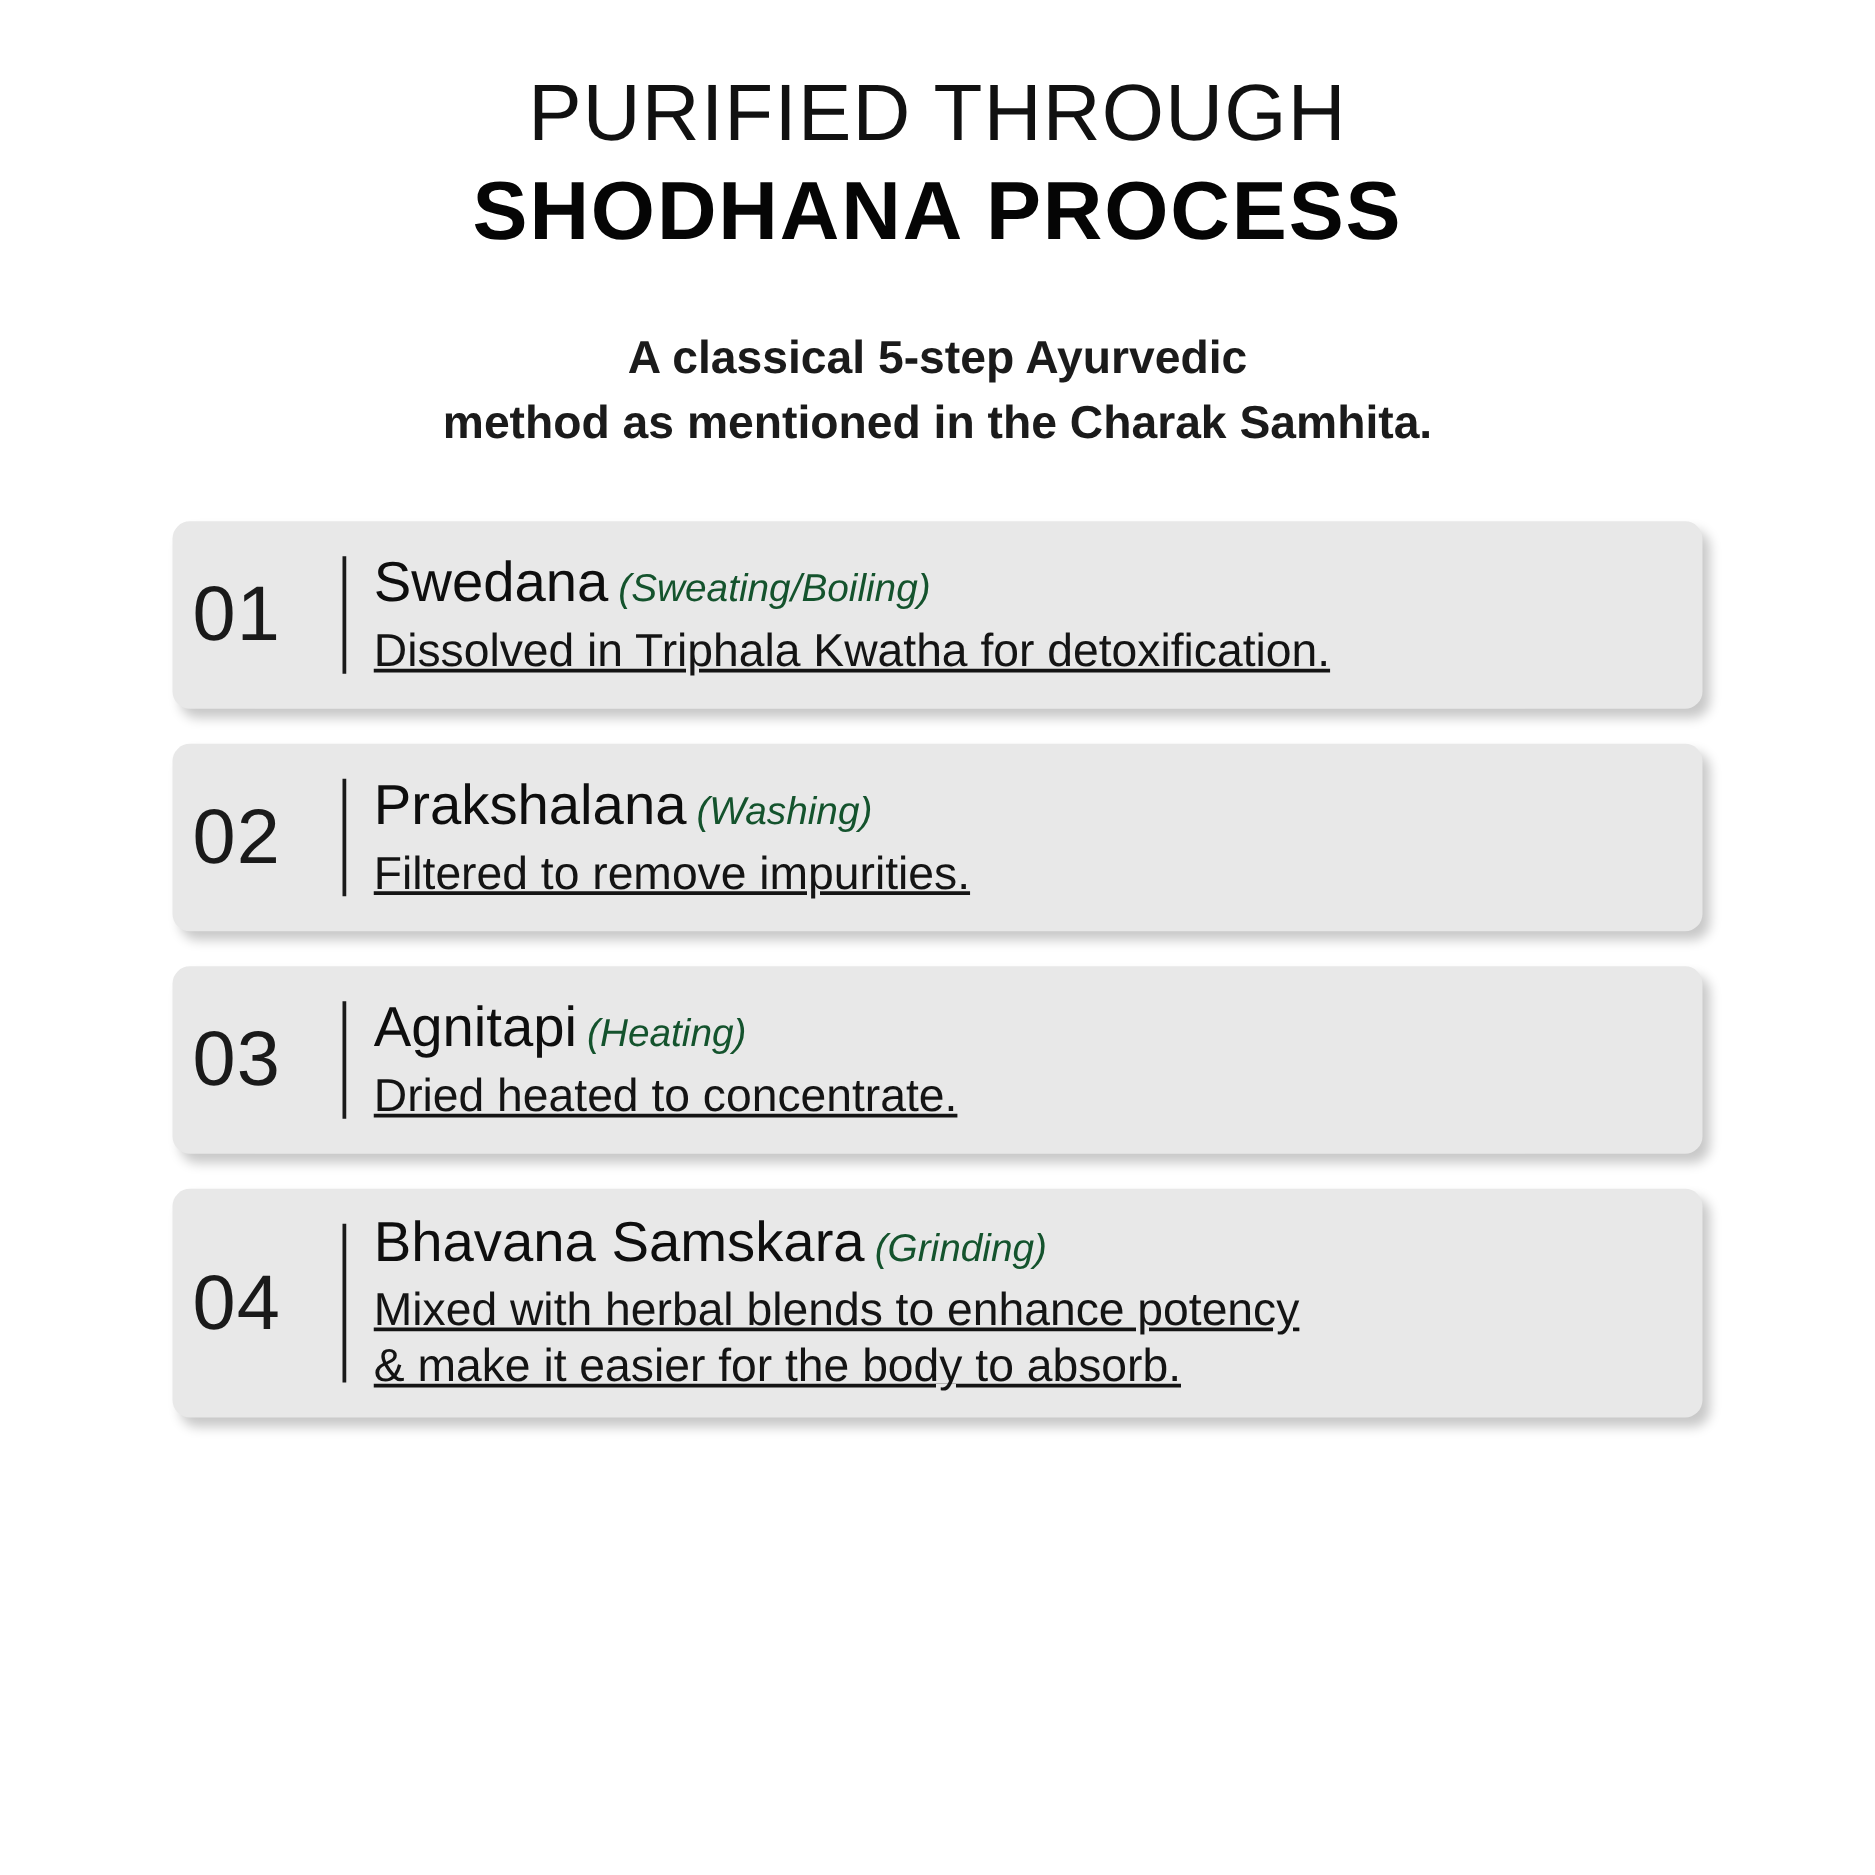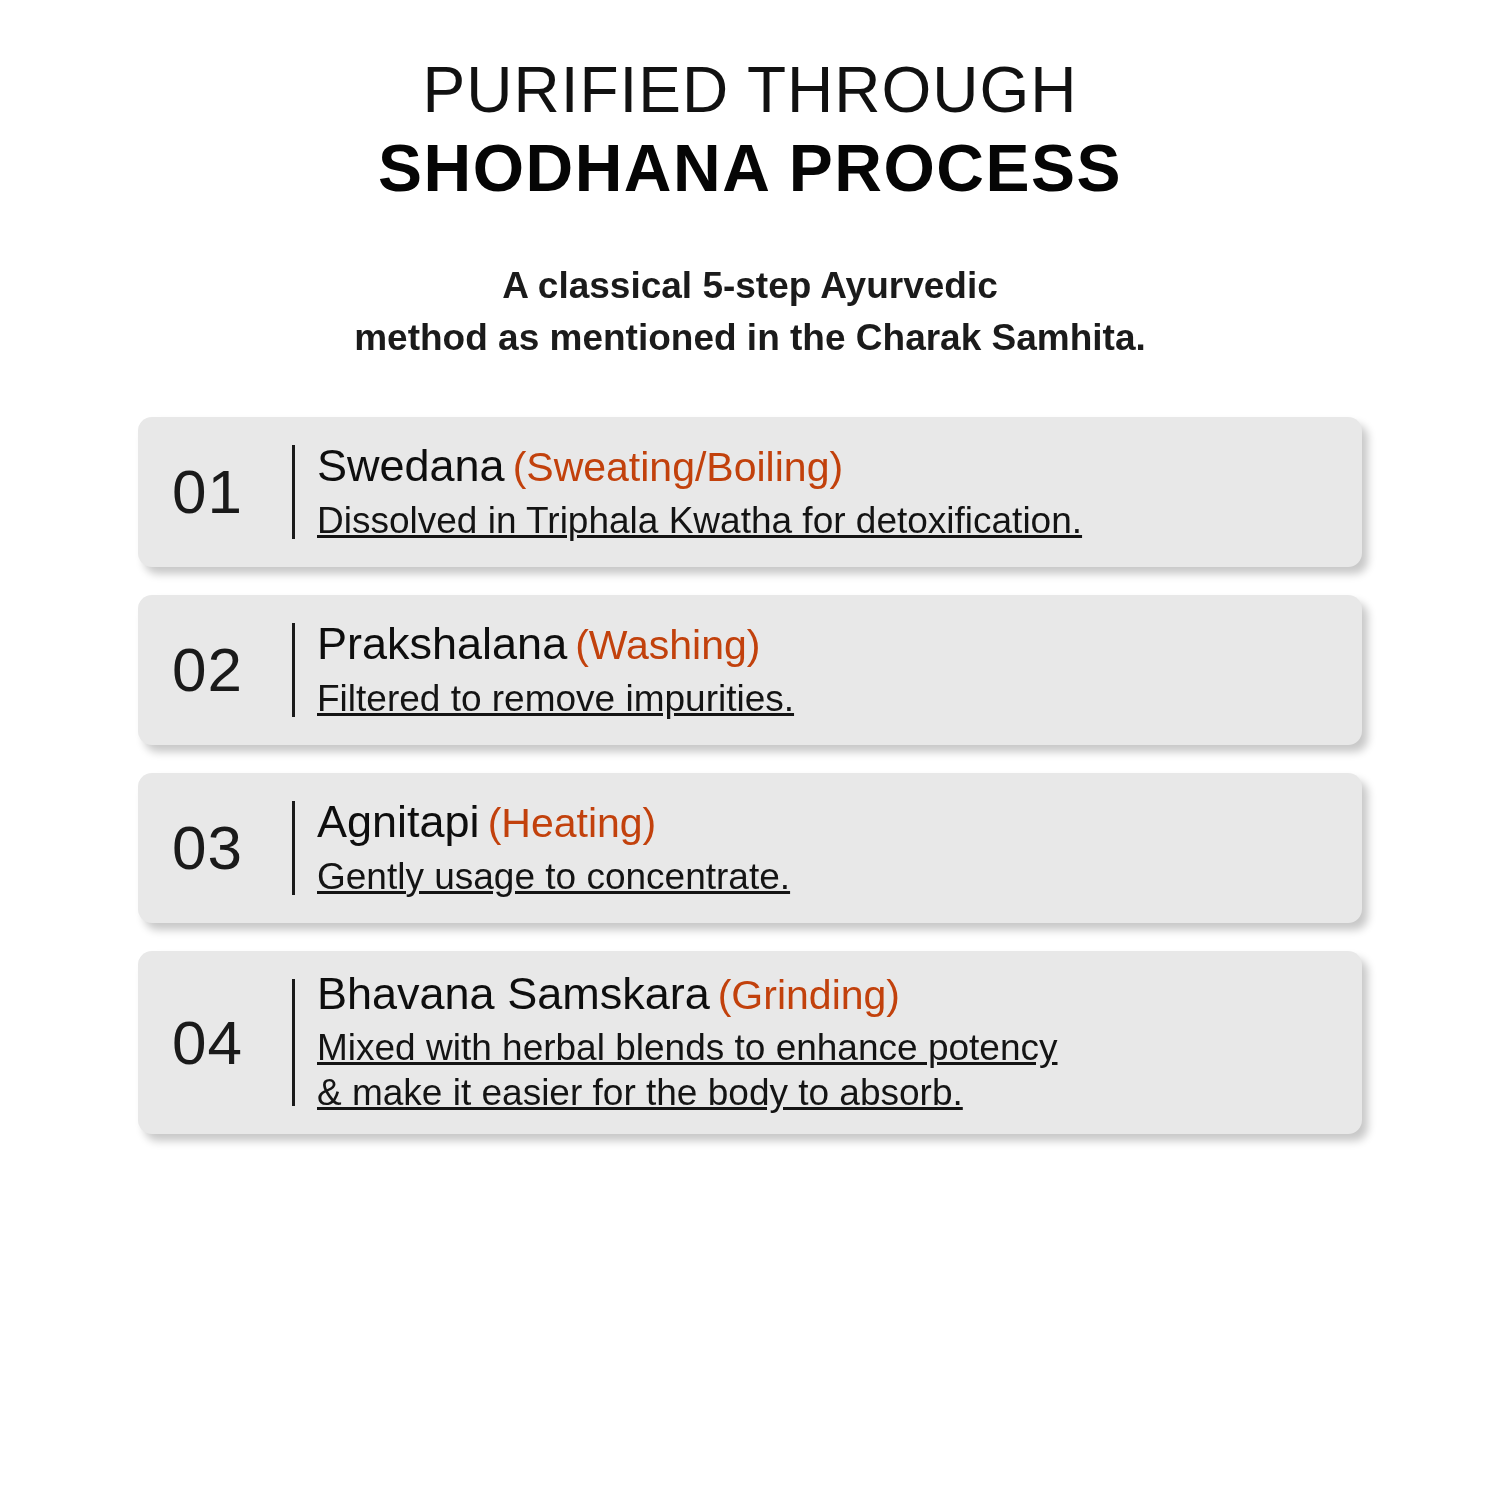--- a/index.html
+++ b/index.html
@@ -55,21 +55,21 @@
     padding: 0 138px 0 138px;
   }
   .step-card {
     position: relative;
     background: #e8e8e8;
     border-radius: 14px;
     box-shadow: 6px 7px 9px rgba(0,0,0,0.22);
     display: flex;
     align-items: center;
     box-sizing: border-box;
-    padding: 18px 24px 18px 34px;
+    padding: 18px 24px 18px 16px;
     margin-bottom: 28px;
     min-height: 150px;
   }
   .step-num {
     font-size: 62px;
     font-weight: 400;
     color: #1a1a1a;
     width: 120px;
     flex: 0 0 120px;
     text-align: left;
@@ -88,24 +88,25 @@
   .step-name-row {
     line-height: 1.12;
     white-space: nowrap;
   }
   .step-name {
     font-size: 45px;
     font-weight: 400;
     color: #0e0e0e;
   }
   .step-paren {
-    font-size: 41px;
+    font-size: 31px;
     font-weight: 500;
-    color: #c2410c;
+    color: #14532d;
     margin-left: 8px;
+    font-style: italic;
   }
   .step-desc {
     font-size: 37px;
     font-weight: 400;
     color: #141414;
     line-height: 1.22;
     margin-top: 6px;
     text-decoration: underline;
   }
   .step-desc .desc-line {
@@ -155,21 +156,21 @@
     </div>
 
     <div class="step-card">
       <div class="step-num">03</div>
       <div class="divider"></div>
       <div class="step-body">
         <div class="step-name-row">
           <span class="step-name">Agnitapi</span><span class="step-paren">(Heating)</span>
         </div>
         <div class="step-desc">
-          <span class="desc-line">Gently usage to concentrate.</span>
+          <span class="desc-line">Dried heated to concentrate.</span>
         </div>
       </div>
     </div>
 
     <div class="step-card">
       <div class="step-num">04</div>
       <div class="divider"></div>
       <div class="step-body">
         <div class="step-name-row">
           <span class="step-name">Bhavana Samskara</span><span class="step-paren">(Grinding)</span>

